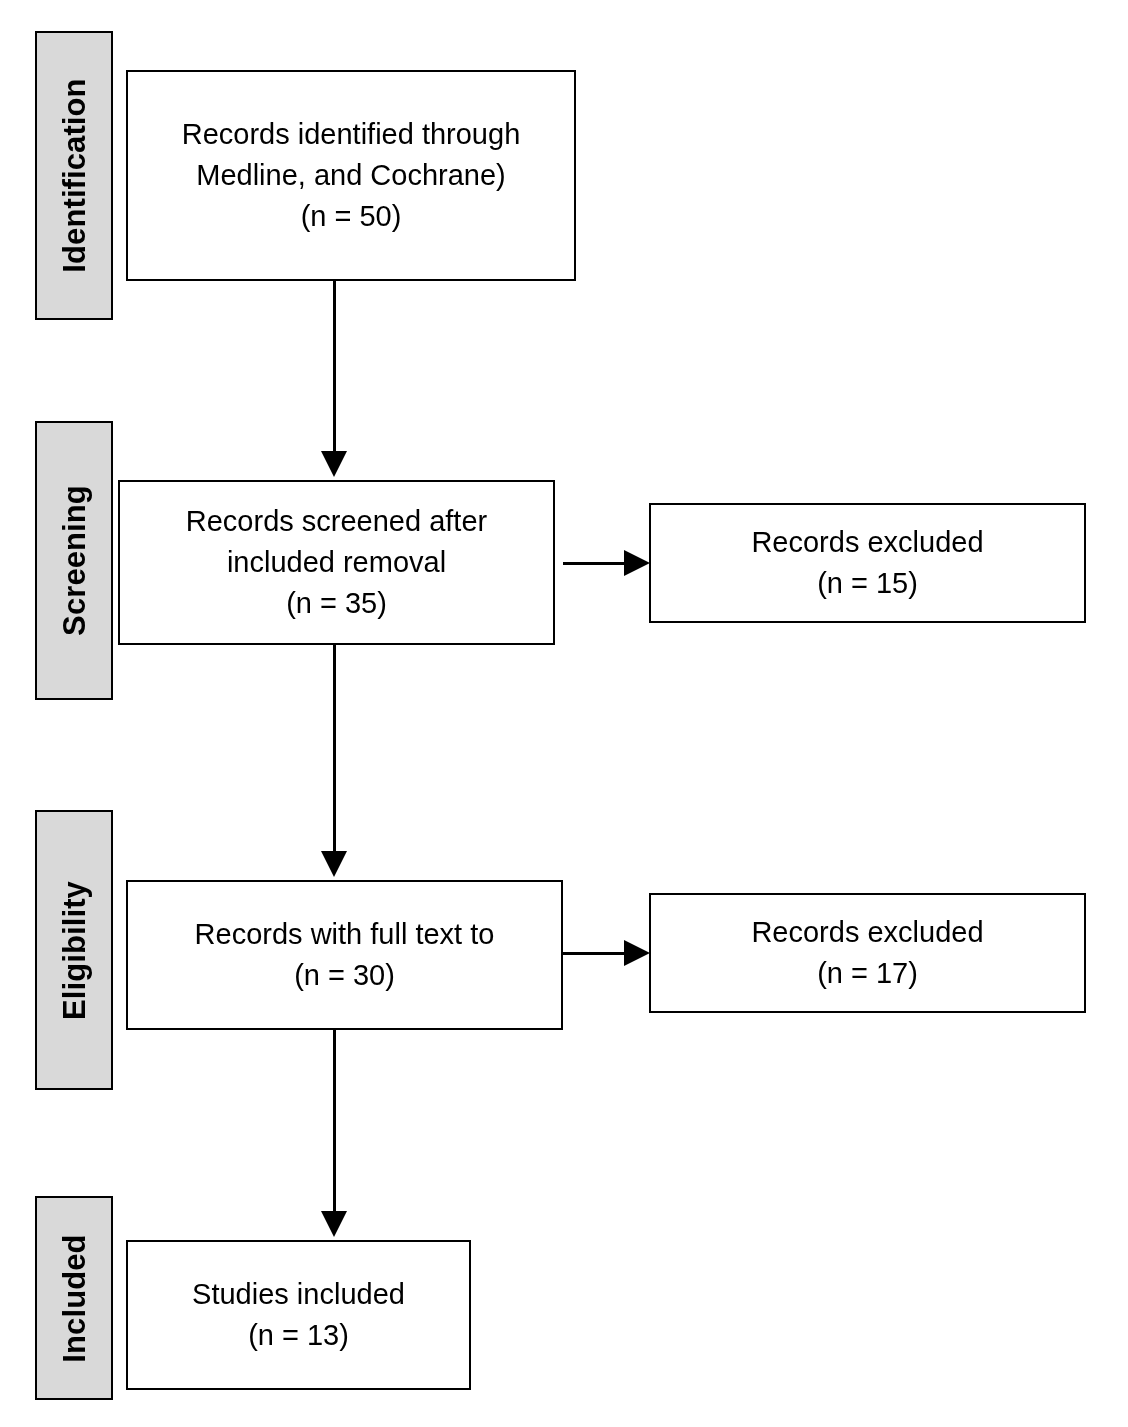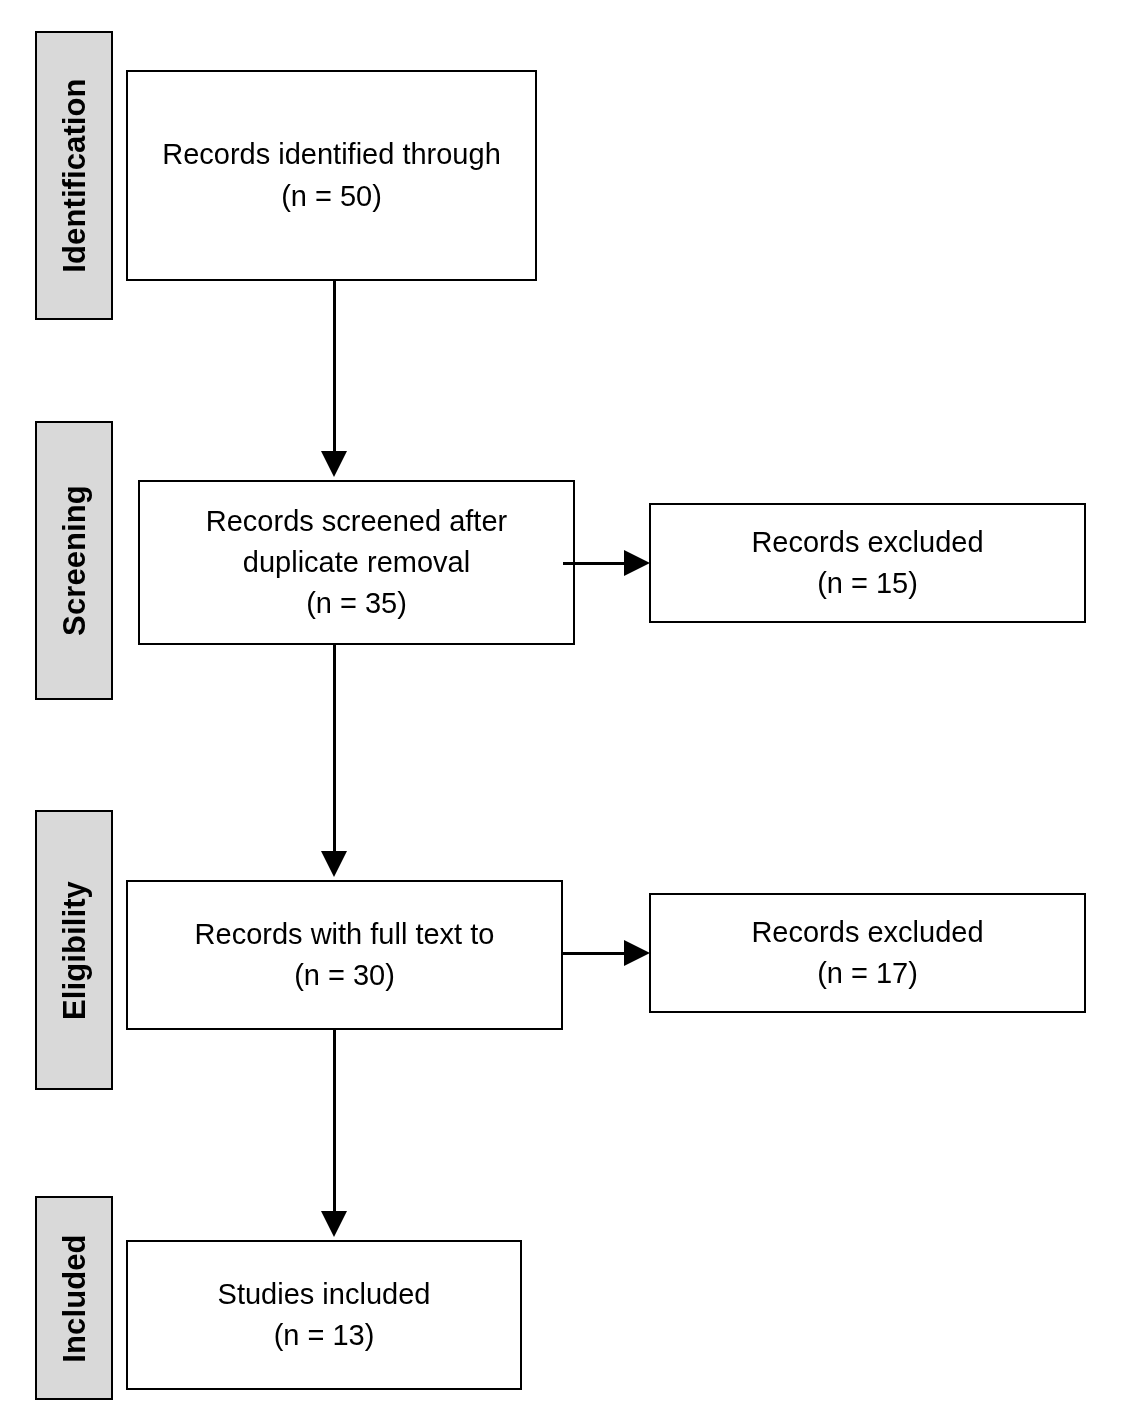--- a/index.html
+++ b/index.html
@@ -103,31 +103,32 @@
   </div>
 
   <div class="stage-bar" style="top:810px; height:280px;">
     <span class="stage-bar-label">Eligibility</span>
   </div>
 
   <div class="stage-bar" style="top:1196px; height:204px;">
     <span class="stage-bar-label">Included</span>
   </div>
 
-  <div class="flow-box" style="left:126px; top:70px; width:411px; height:211px;">
+  <div class="flow-box" style="left:126px; top:70px; width:450px; height:211px;">
     <span class="line">Records identified through</span>
+    <span class="line">Medline, and Cochrane)</span>
     <span class="line">(n = 50)</span>
   </div>
 
   <div class="v-line" style="left:333px; top:281px; height:170px;"></div>
   <div class="arrow-down" style="left:321px; top:451px;"></div>
 
-  <div class="flow-box" style="left:138px; top:480px; width:437px; height:165px;">
+  <div class="flow-box" style="left:118px; top:480px; width:437px; height:165px;">
     <span class="line">Records screened after</span>
-    <span class="line">duplicate removal</span>
+    <span class="line">included removal</span>
     <span class="line">(n = 35)</span>
   </div>
 
   <div class="h-line" style="left:563px; top:562px; width:62px;"></div>
   <div class="arrow-right" style="left:624px; top:550px;"></div>
 
   <div class="flow-box" style="left:649px; top:503px; width:437px; height:120px;">
     <span class="line">Records excluded</span>
     <span class="line">(n = 15)</span>
   </div>
@@ -144,18 +145,18 @@
   <div class="arrow-right" style="left:624px; top:940px;"></div>
 
   <div class="flow-box" style="left:649px; top:893px; width:437px; height:120px;">
     <span class="line">Records excluded</span>
     <span class="line">(n = 17)</span>
   </div>
 
   <div class="v-line" style="left:333px; top:1030px; height:181px;"></div>
   <div class="arrow-down" style="left:321px; top:1211px;"></div>
 
-  <div class="flow-box" style="left:126px; top:1240px; width:396px; height:150px;">
+  <div class="flow-box" style="left:126px; top:1240px; width:345px; height:150px;">
     <span class="line">Studies included</span>
     <span class="line">(n = 13)</span>
   </div>
 
 </div>
 
 </body></html>

